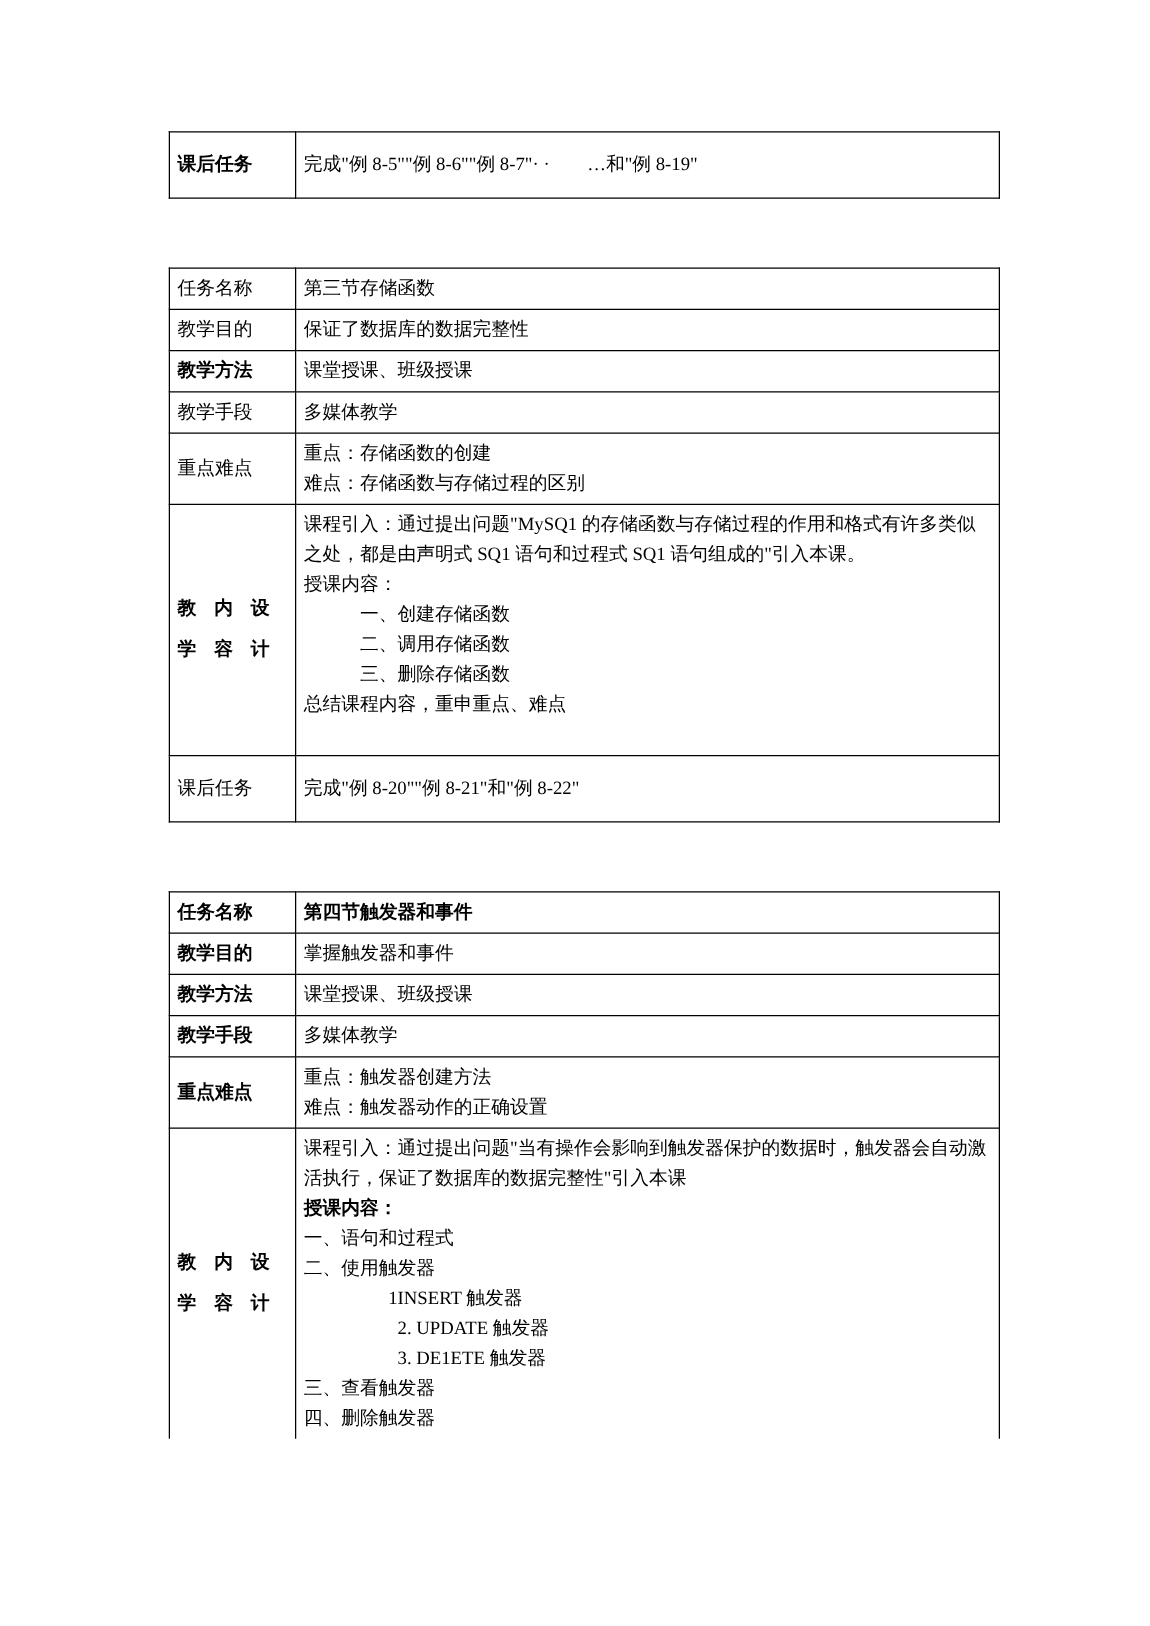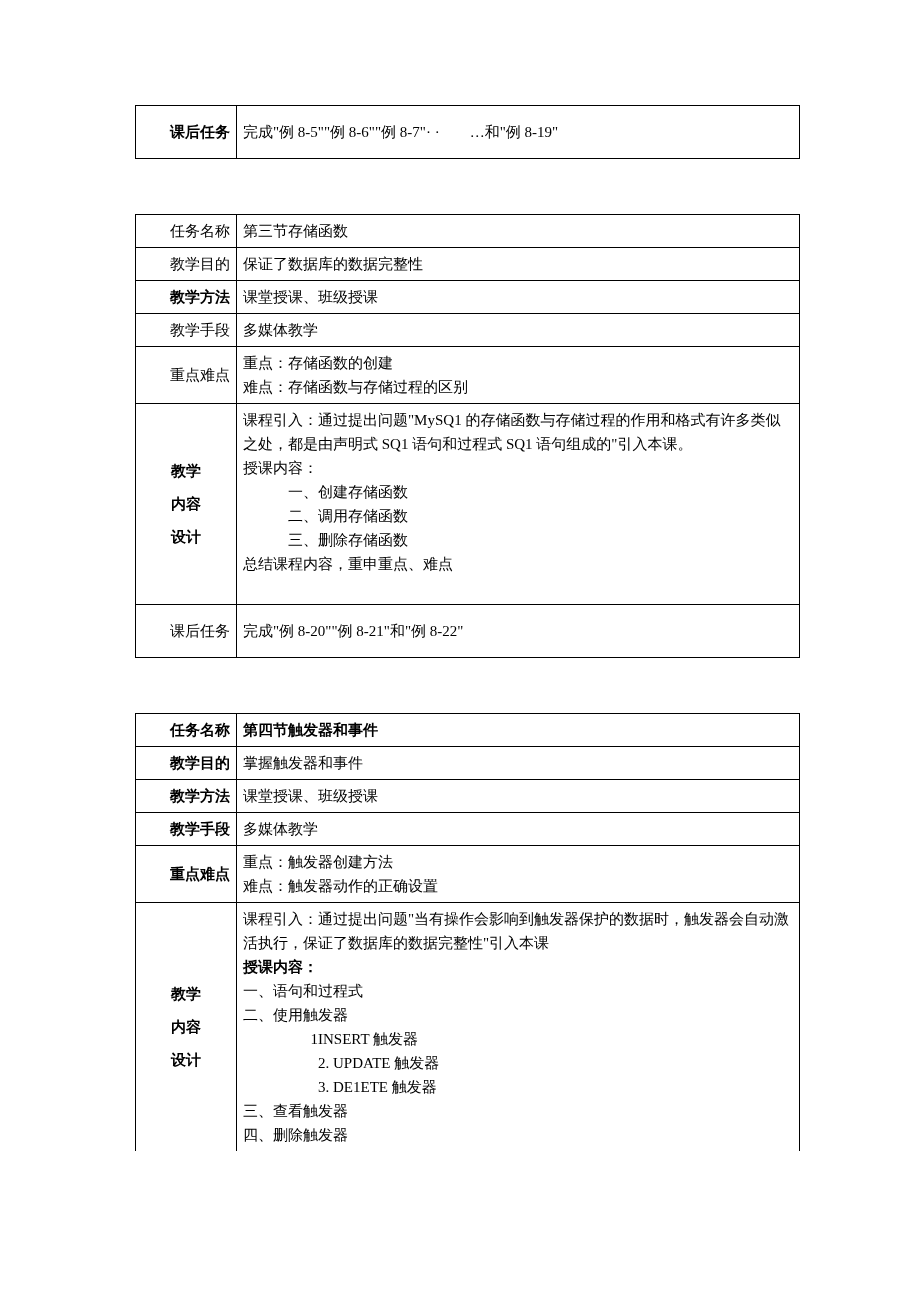--- a/index.html
+++ b/index.html
@@ -23,21 +23,21 @@
     margin-bottom: 55px;
   }
   td {
     border: 1px solid #000;
     padding: 4px 6px;
     vertical-align: top;
     font-size: 15px;
   }
   .label-cell {
     width: 88px;
-    text-align: right;
+    text-align: left;
     vertical-align: middle;
     font-weight: bold;
   }
   .label-cell.normal {
     font-weight: normal;
   }
   .bold {
     font-weight: bold;
   }
   .content-line {
@@ -47,21 +47,20 @@
     padding-left: 3em;
   }
   .indent2 {
     padding-left: 4.5em;
   }
   .indent3 {
     padding-left: 5em;
   }
   .stacked {
     display: flex;
-    flex-direction: column;
     justify-content: space-around;
     align-items: center;
     line-height: 2.2;
   }
   .task-row td {
     padding-top: 14px;
     padding-bottom: 14px;
   }
 </style>
 </head>

